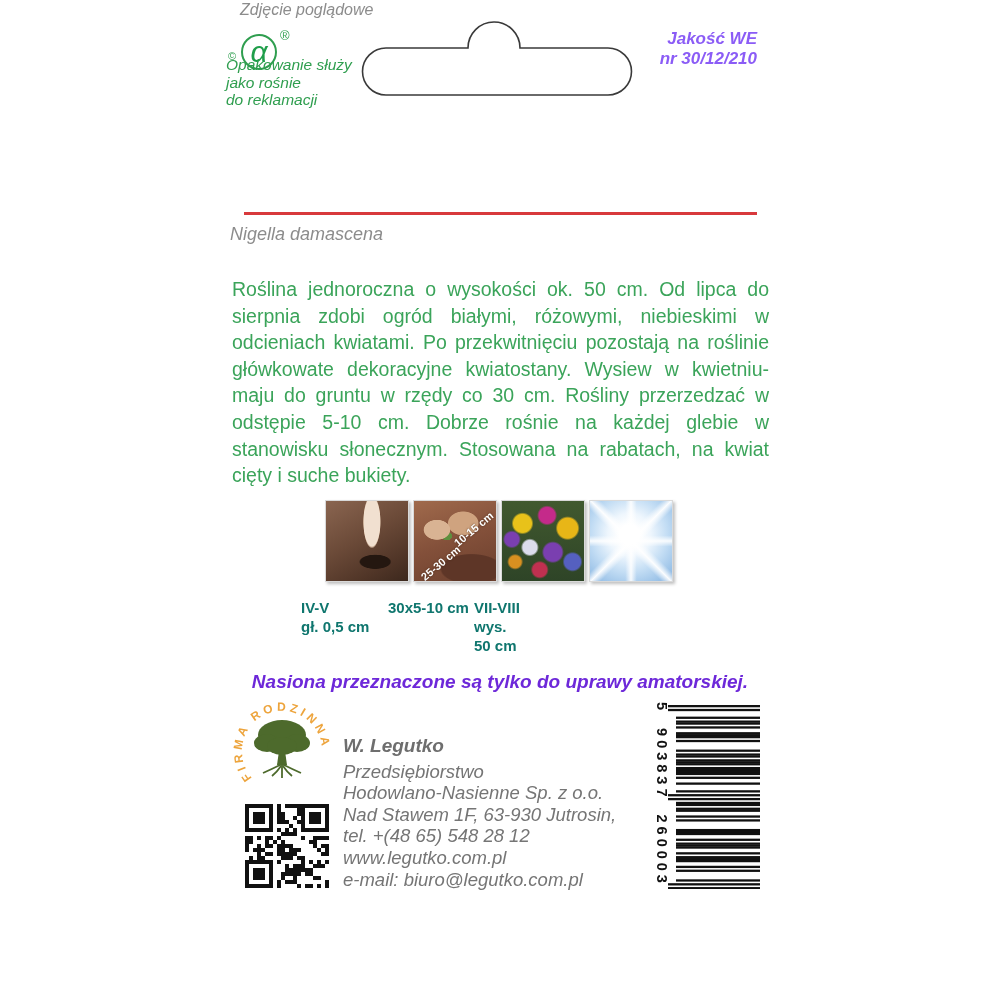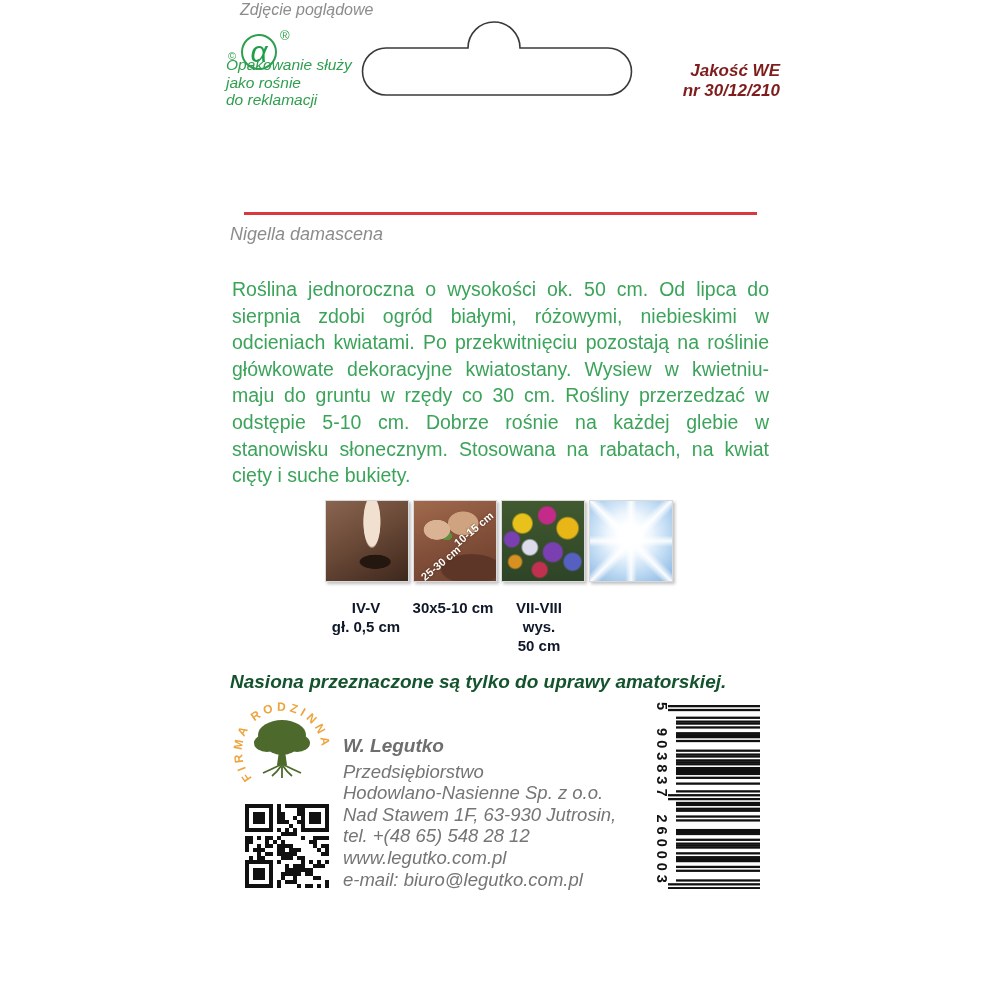--- a/index.html
+++ b/index.html
@@ -5,22 +5,22 @@
   html,body{margin:0;padding:0;background:#ffffff;}
   .page{position:relative;width:1000px;height:1000px;background:#ffffff;overflow:hidden;
         font-family:"Liberation Sans", sans-serif;}
 
   
   .photo-note{position:absolute;left:240px;top:1px;font-size:16px;font-style:italic;color:#8c8c8c;}
   .alpha-mark{position:absolute;left:226px;top:26px;}
   .packaging-note{position:absolute;left:226px;top:56px;font-size:15.5px;font-style:italic;
                   color:#2f9e4f;line-height:17.5px;}
   .hang-tag{position:absolute;left:360px;top:12px;}
-  .quality-note{position:absolute;left:612px;top:29px;width:168px;text-align:right;
-                font-size:17px;font-style:italic;font-weight:bold;color:#7f1d1d;line-height:20px;margin-top:32px;}
+  .quality-note{position:absolute;left:589px;top:29px;width:168px;text-align:right;
+                font-size:17px;font-style:italic;font-weight:bold;color:#8b5cf6;line-height:20px;}
 
   
   .title{position:absolute;left:230px;top:171px;width:540px;text-align:center;
          font-size:31px;font-weight:bold;color:#0a9b45;letter-spacing:.5px;}
   .title-underline{position:absolute;left:244px;top:212px;width:513px;height:3px;background:#d8393c;}
   .latin-name{position:absolute;left:230px;top:224px;width:540px;
               font-size:18px;font-style:italic;color:#8c8c8c;}
 
   
   .description{position:absolute;left:232px;top:276px;width:537px;
@@ -54,29 +54,29 @@
   .ph-sun{background:
       linear-gradient(45deg, transparent 44%, rgba(255,255,255,.95) 50%, transparent 56%),
       linear-gradient(-45deg, transparent 44%, rgba(255,255,255,.95) 50%, transparent 56%),
       linear-gradient(0deg, transparent 43%, rgba(255,255,255,.9) 50%, transparent 57%),
       linear-gradient(90deg, transparent 43%, rgba(255,255,255,.9) 50%, transparent 57%),
       radial-gradient(circle at 48% 42%, #ffffff 0 16%, #eef6fd 34%, #c3ddf4 60%, #9cc3e8 85%, #8ab4e0);}
   .pic-label{position:absolute;color:#ffffff;font-size:11px;font-weight:bold;
              transform:rotate(-40deg);text-shadow:0 0 2px rgba(60,30,10,.8);white-space:nowrap;}
   .pic-label.l1{left:3px;top:56px;}
   .pic-label.l2{left:36px;top:22px;}
-  .caption{position:absolute;width:130px;text-align:center;font-size:15px;font-weight:bold;
-           color:#0f172a;line-height:19px;}
+  .caption{position:absolute;width:130px;font-size:15px;font-weight:bold;
+           color:#0f766e;line-height:19px;}
   .cap1{left:301px;top:598px;}
   .cap2{left:388px;top:598px;}
   .cap3{left:474px;top:598px;}
 
   
-  .amateur-note{position:absolute;left:230px;top:671px;width:540px;
-                font-size:19px;font-weight:bold;font-style:italic;color:#14532d;}
+  .amateur-note{position:absolute;left:230px;top:671px;width:540px;text-align:center;
+                font-size:19px;font-weight:bold;font-style:italic;color:#6d28d9;}
 
   
   .family-logo{position:absolute;left:232px;top:701px;}
   .qr{position:absolute;left:245px;top:804px;width:84px;height:84px;}
   .company{position:absolute;left:343px;top:735px;color:#757575;font-style:italic;
            font-size:18.5px;line-height:21.6px;}
   .company .c0{font-weight:bold;color:#6e6e6e;font-size:19px;margin-bottom:4px;}
 
   .barcode-digits{position:absolute;left:669px;top:702px;transform:rotate(90deg);
                   transform-origin:0 0;font-size:14.5px;font-weight:bold;color:#111;

